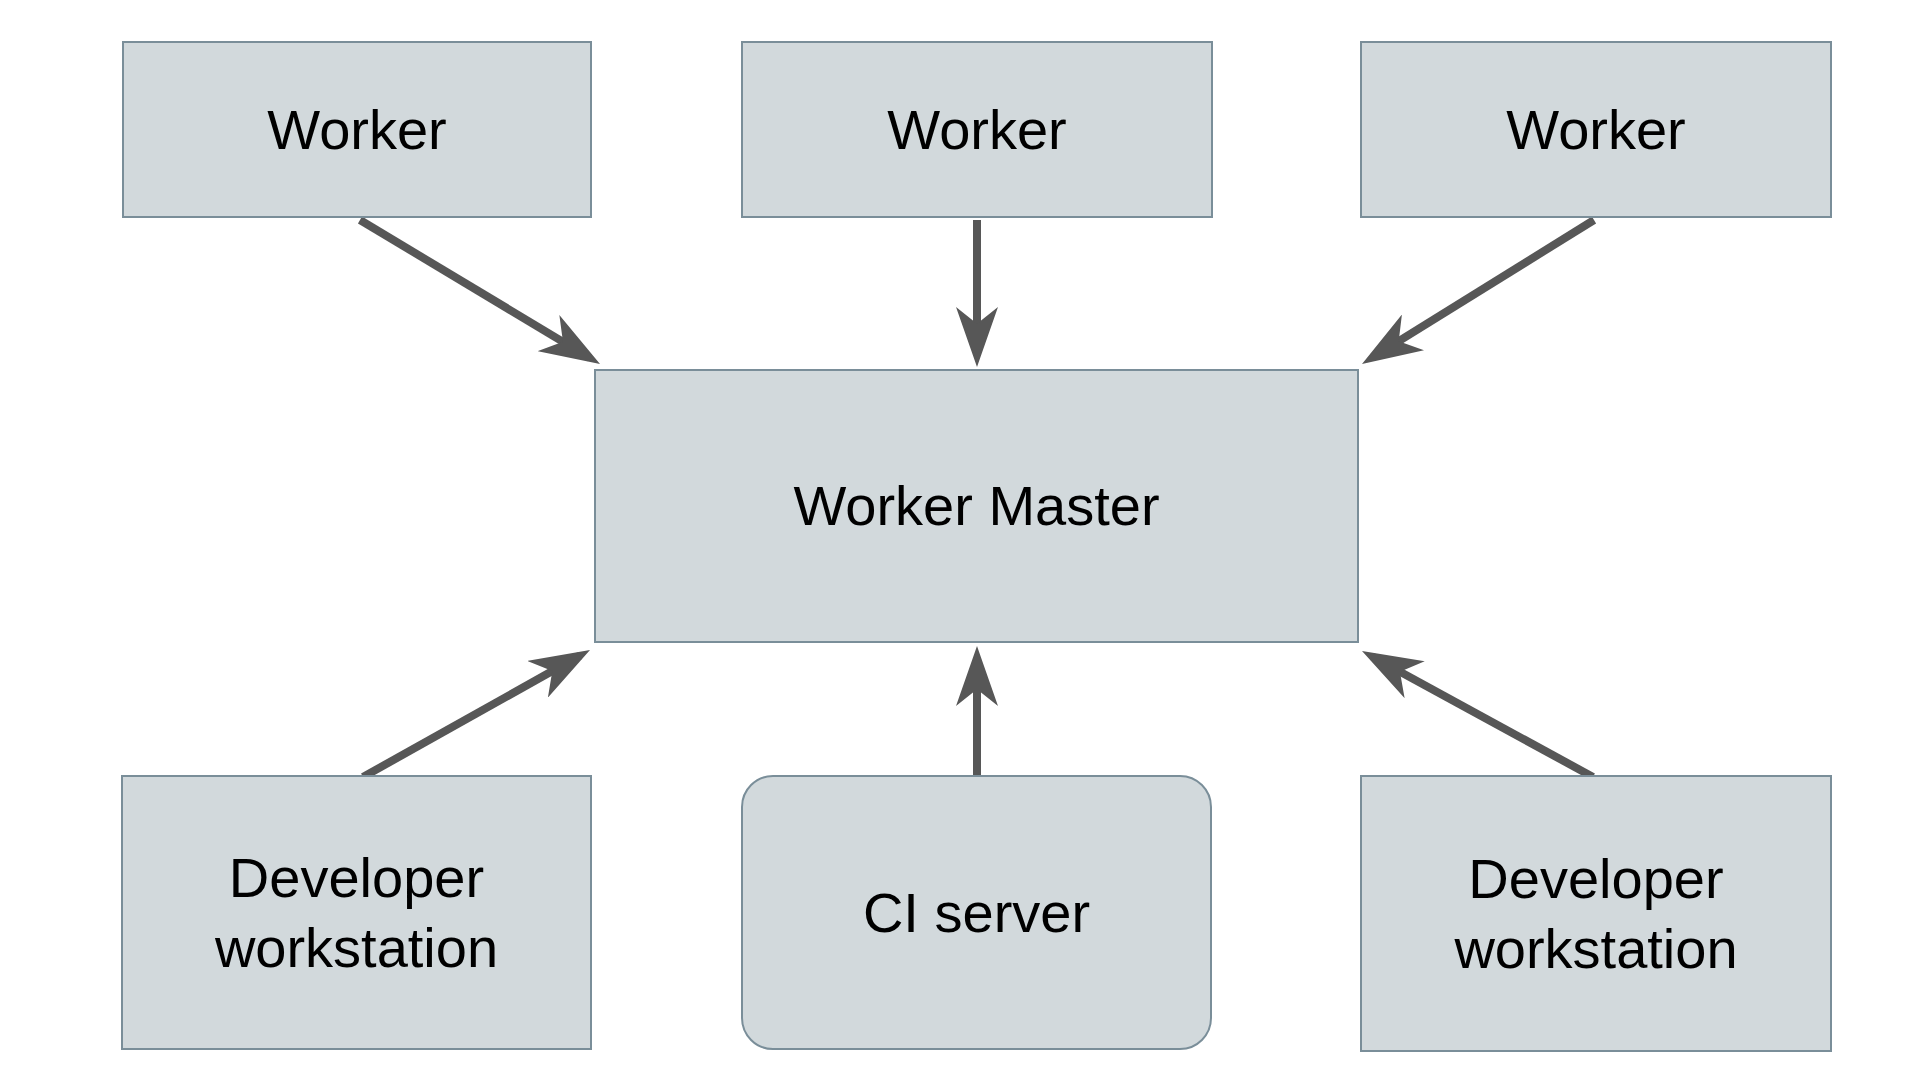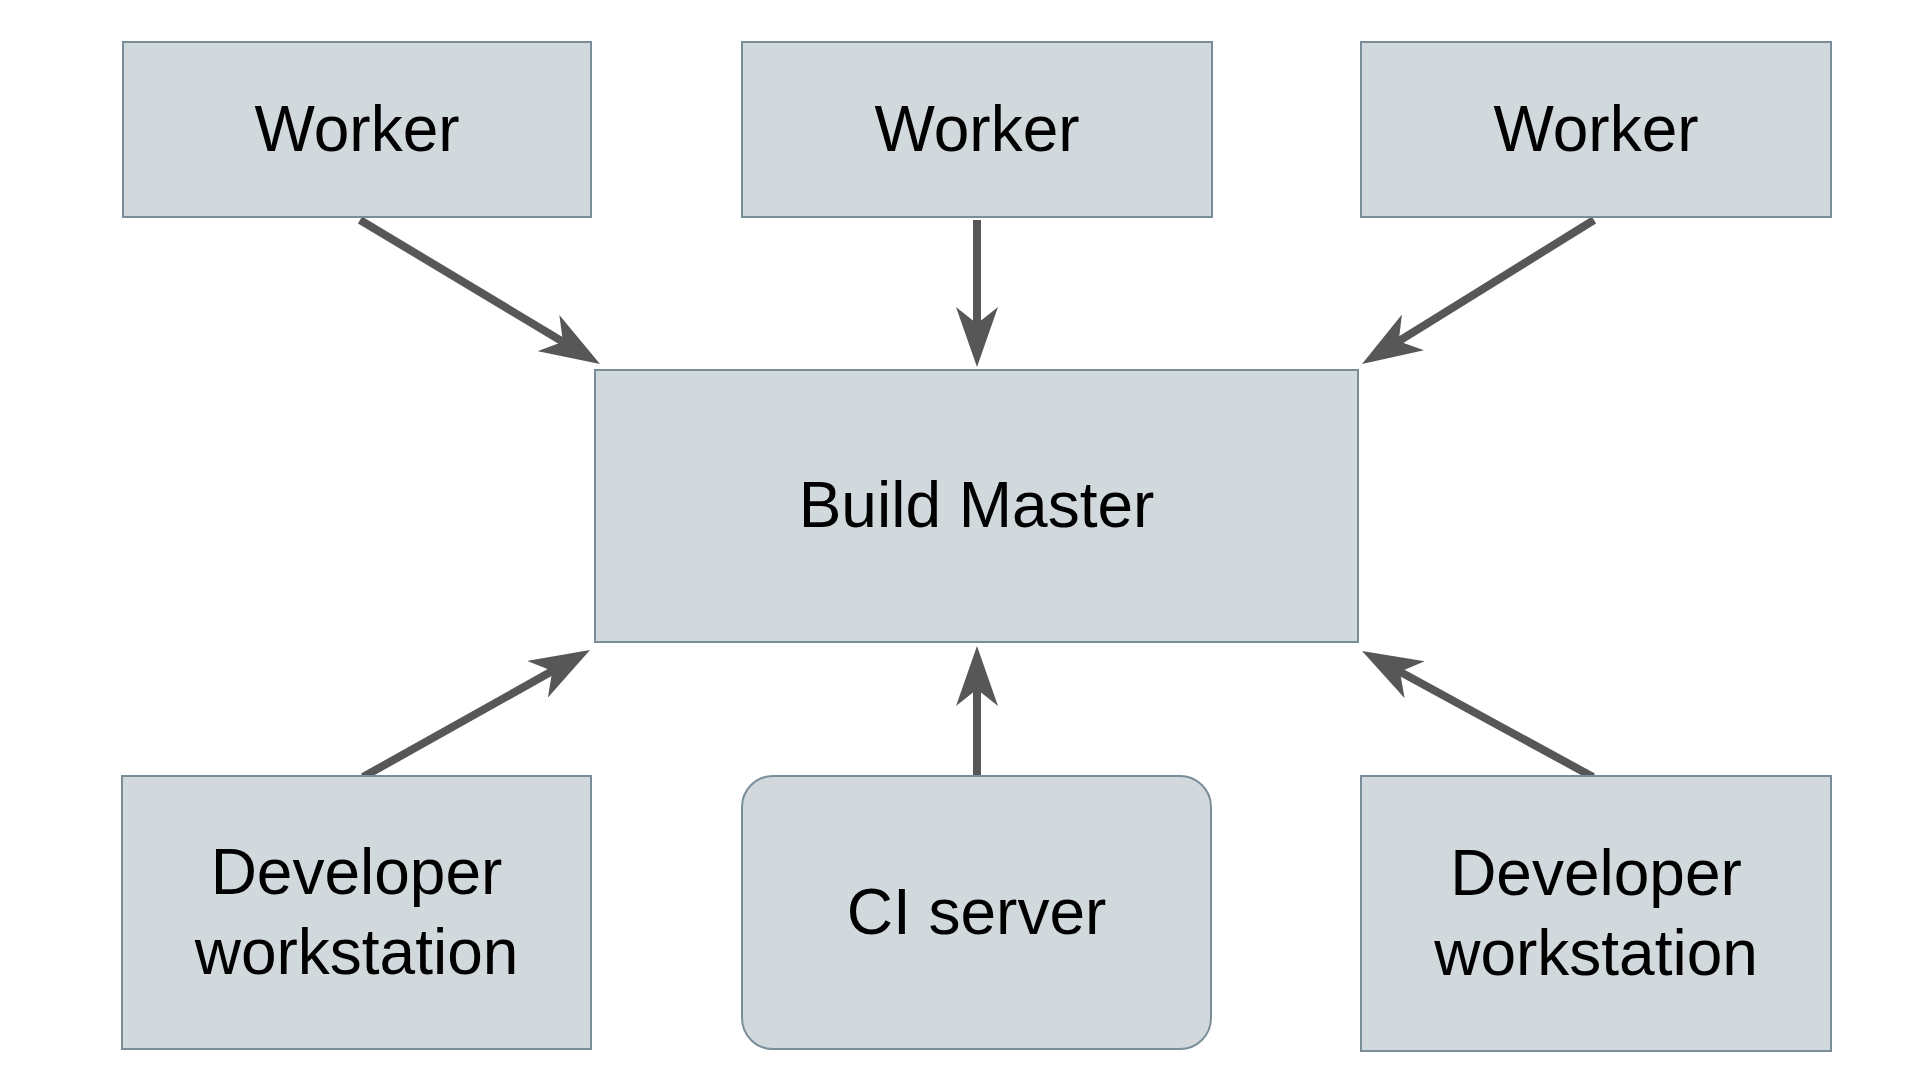--- a/index.html
+++ b/index.html
@@ -28,21 +28,21 @@
     box-sizing: border-box;
     background: var(--node-fill, #d2d9dc);
     border: 2px solid var(--node-border, #7a8e99);
     display: flex;
     align-items: center;
     justify-content: center;
     text-align: center;
   }
   .node .label {
     color: var(--text-color, #000000);
-    font-size: 64px;
+    font-size: 56px;
     line-height: 1.24;
     letter-spacing: 0px;
     white-space: pre-line;
     padding: 0 10px;
   }
 </style>
 </head>
 <body>
 
 <div class="canvas" style="--canvas-bg: #ffffff; --node-fill: #d2d9dc; --node-border: #7a8e99; --text-color: #000000;">
@@ -64,21 +64,21 @@
   <div class="node" style="left: 122px; top: 41px; width: 470px; height: 177px;">
     <span class="label">Worker</span>
   </div>
   <div class="node" style="left: 741px; top: 41px; width: 472px; height: 177px;">
     <span class="label">Worker</span>
   </div>
   <div class="node" style="left: 1360px; top: 41px; width: 472px; height: 177px;">
     <span class="label">Worker</span>
   </div>
   <div class="node" style="left: 594px; top: 369px; width: 765px; height: 274px;">
-    <span class="label">Build Master</span>
+    <span class="label">Worker Master</span>
   </div>
   <div class="node" style="left: 121px; top: 775px; width: 471px; height: 275px;">
     <span class="label">Developer workstation</span>
   </div>
   <div class="node" style="left: 741px; top: 775px; width: 471px; height: 275px; border-radius: 32px;">
     <span class="label">CI server</span>
   </div>
   <div class="node" style="left: 1360px; top: 775px; width: 472px; height: 277px;">
     <span class="label">Developer workstation</span>
   </div>

